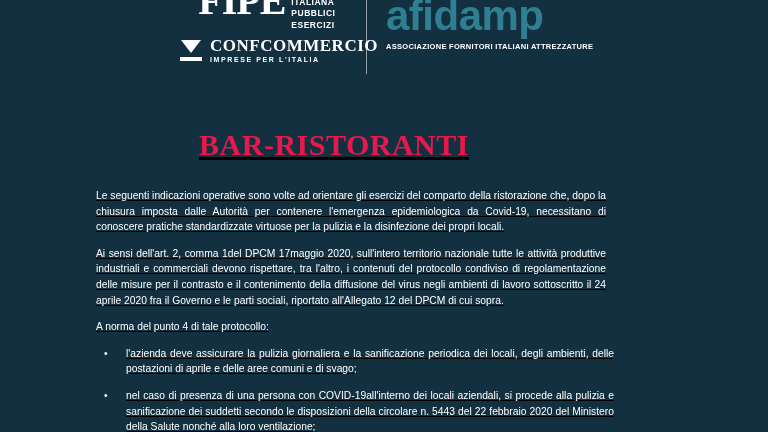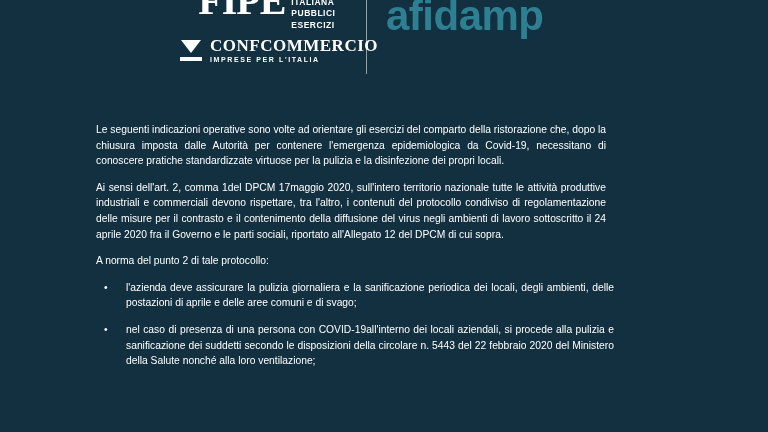--- a/index.html
+++ b/index.html
@@ -14,20 +14,21 @@
     overflow: hidden;
     position: relative;
   }
 
   .page {
     position: relative;
     width: 668px;
     height: 432px;
     background: #123040;
     box-sizing: border-box;
+    text-decoration: underline;
   }
 
   
   .header {
     position: relative;
     height: 96px;
     display: flex;
     align-items: flex-start;
     justify-content: center;
     padding-top: 0;
@@ -224,31 +225,32 @@
           <div class="cc-tag">IMPRESE PER L'ITALIA</div>
         </div>
       </div>
     </div>
 
     <div class="divider-vert"></div>
 
     <div class="logo-right">
       <div class="afidamp">afidamp</div>
       <div class="afidamp-sub">
-        <br>
+        <span>ASSOCIAZIONE FORNITORI ITALIANI ATTREZZATURE</span><br>
       </div>
     </div>
 
   </div>
 
+  <div class="doc-title">BAR-RISTORANTI</div>
 
   <div class="body-wrap">
     <p class="para">Le seguenti indicazioni operative sono volte ad orientare gli esercizi del comparto della ristorazione che, dopo la chiusura imposta dalle Autorità per contenere l'emergenza epidemiologica da Covid-19, necessitano di conoscere pratiche standardizzate virtuose per la pulizia e la disinfezione dei propri locali.</p>
     <p class="para">Ai sensi dell'art. 2, comma 1del DPCM 17maggio 2020, sull'intero territorio nazionale tutte le attività produttive industriali e commerciali devono rispettare, tra l'altro, i contenuti del protocollo condiviso di regolamentazione delle misure per il contrasto e il contenimento della diffusione del virus negli ambienti di lavoro sottoscritto il 24 aprile 2020 fra il Governo e le parti sociali, riportato all'Allegato 12 del DPCM di cui sopra.</p>
-    <p class="para">A norma del punto 2 di tale protocollo:</p>
+    <p class="para">A norma del punto 4 di tale protocollo:</p>
 
     <ul class="bullets">
       <li>
         <span class="dot">•</span>
         <span>l'azienda deve assicurare la pulizia giornaliera e la sanificazione periodica dei locali, degli ambienti, delle postazioni di aprile e delle aree comuni e di svago;</span>
       </li>
       <li>
         <span class="dot">•</span>
         <span>nel caso di presenza di una persona con COVID-19all'interno dei locali aziendali, si procede alla pulizia e sanificazione dei suddetti secondo le disposizioni della circolare n. 5443 del 22 febbraio 2020 del Ministero della Salute nonché alla loro ventilazione;</span>
       </li>

